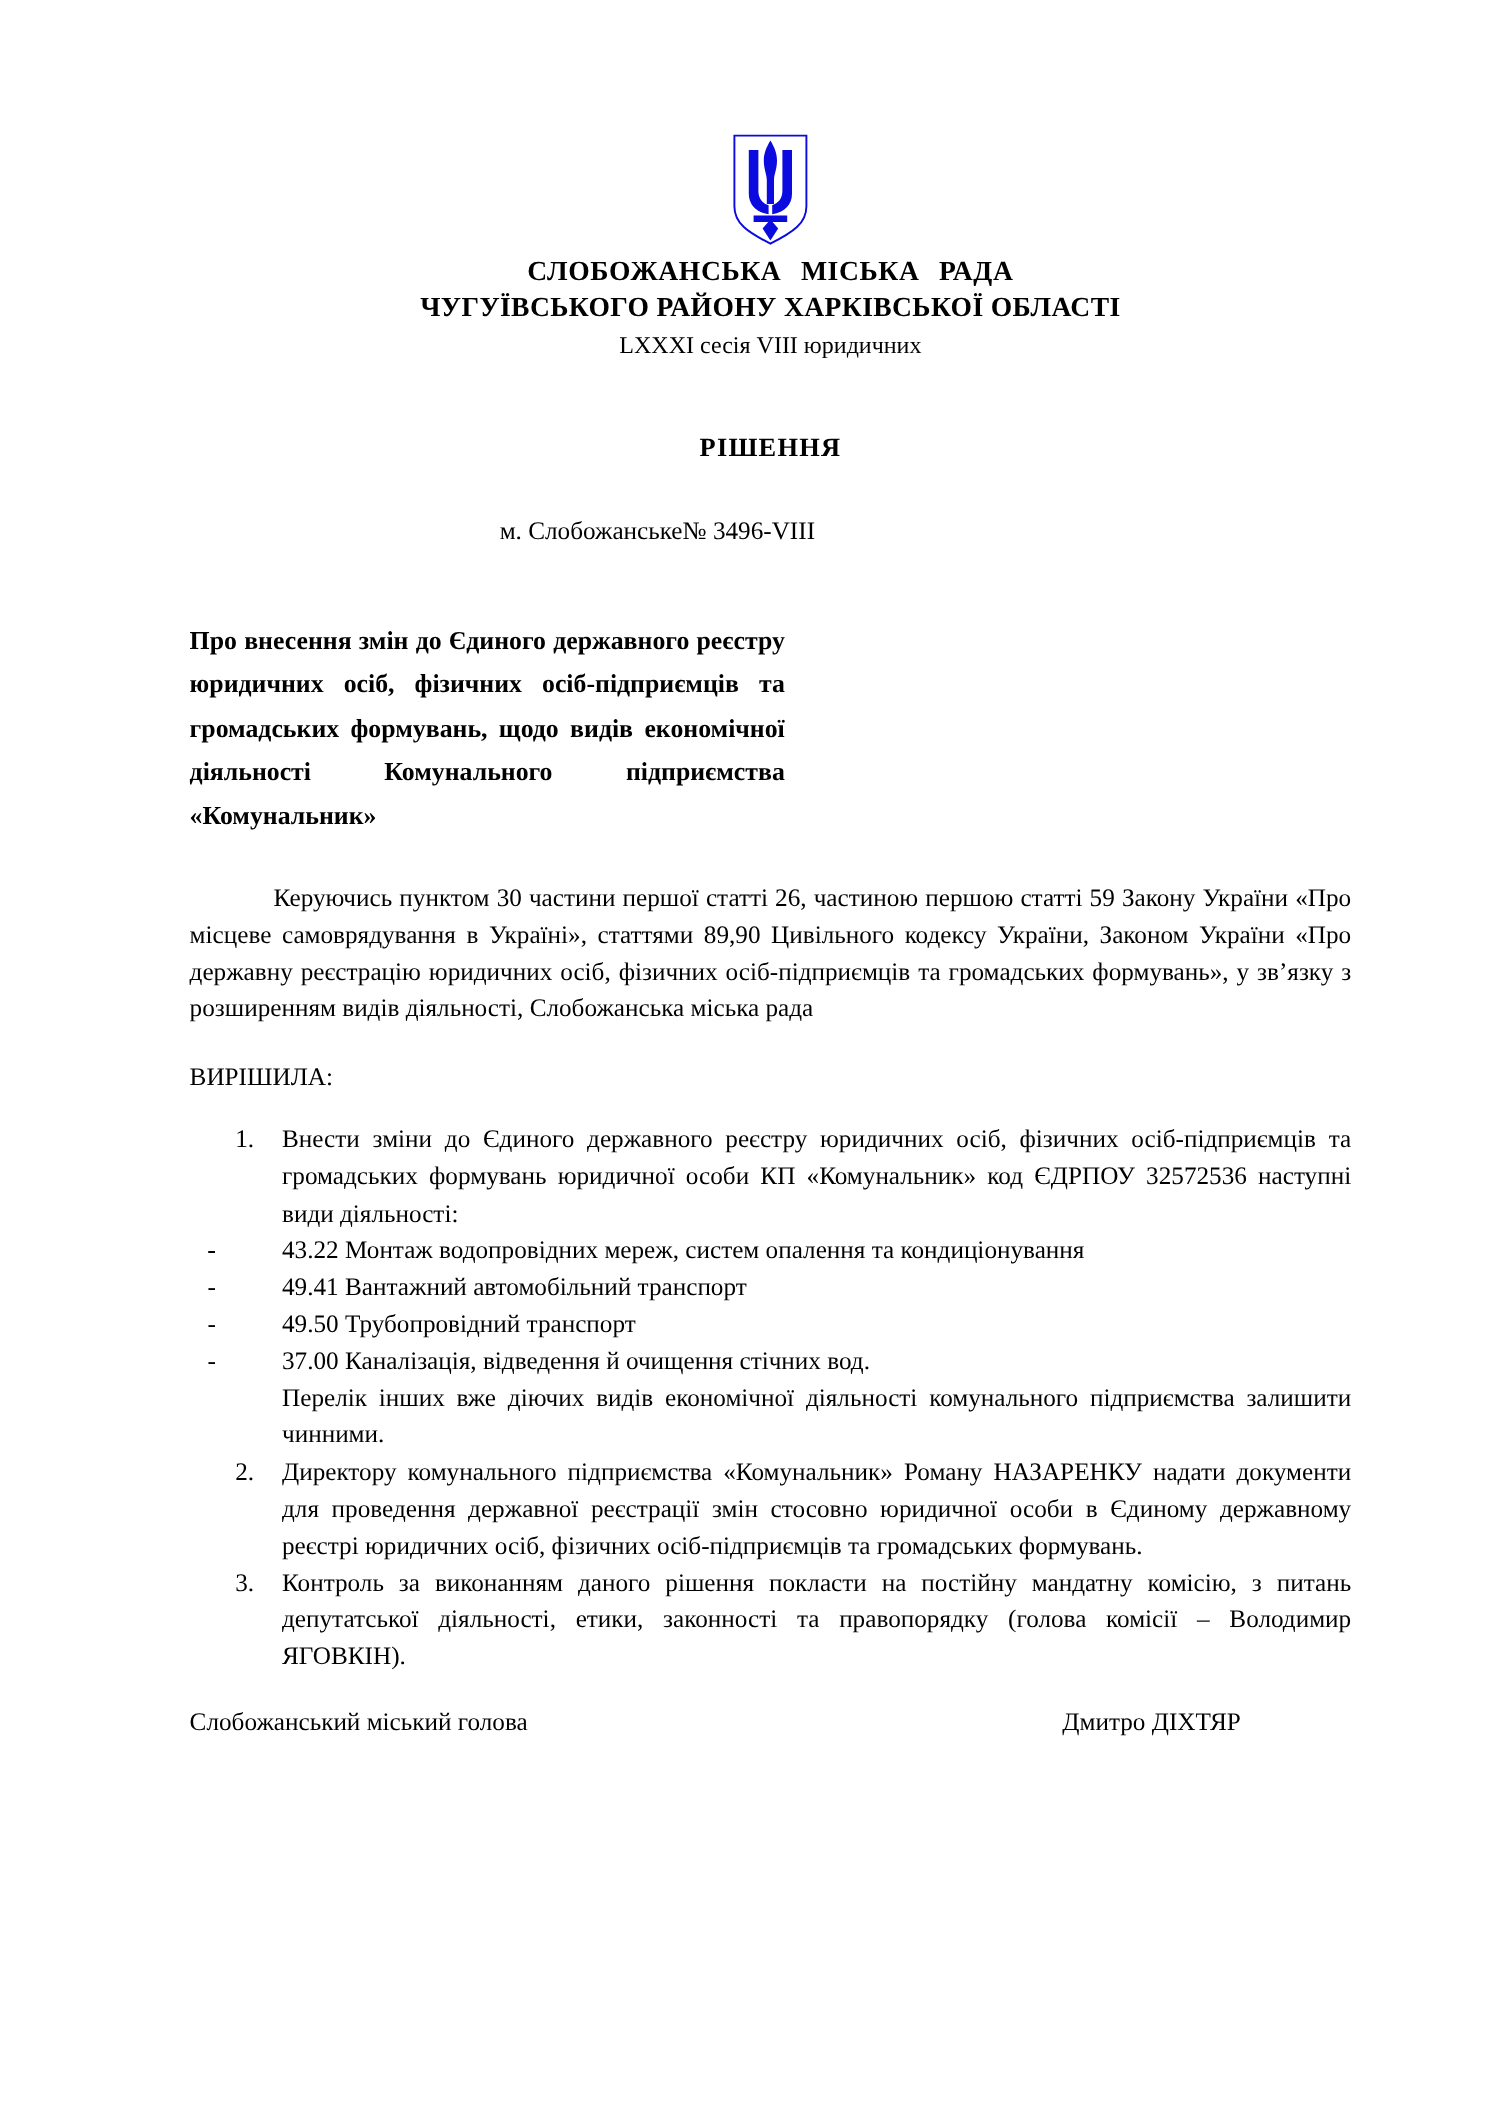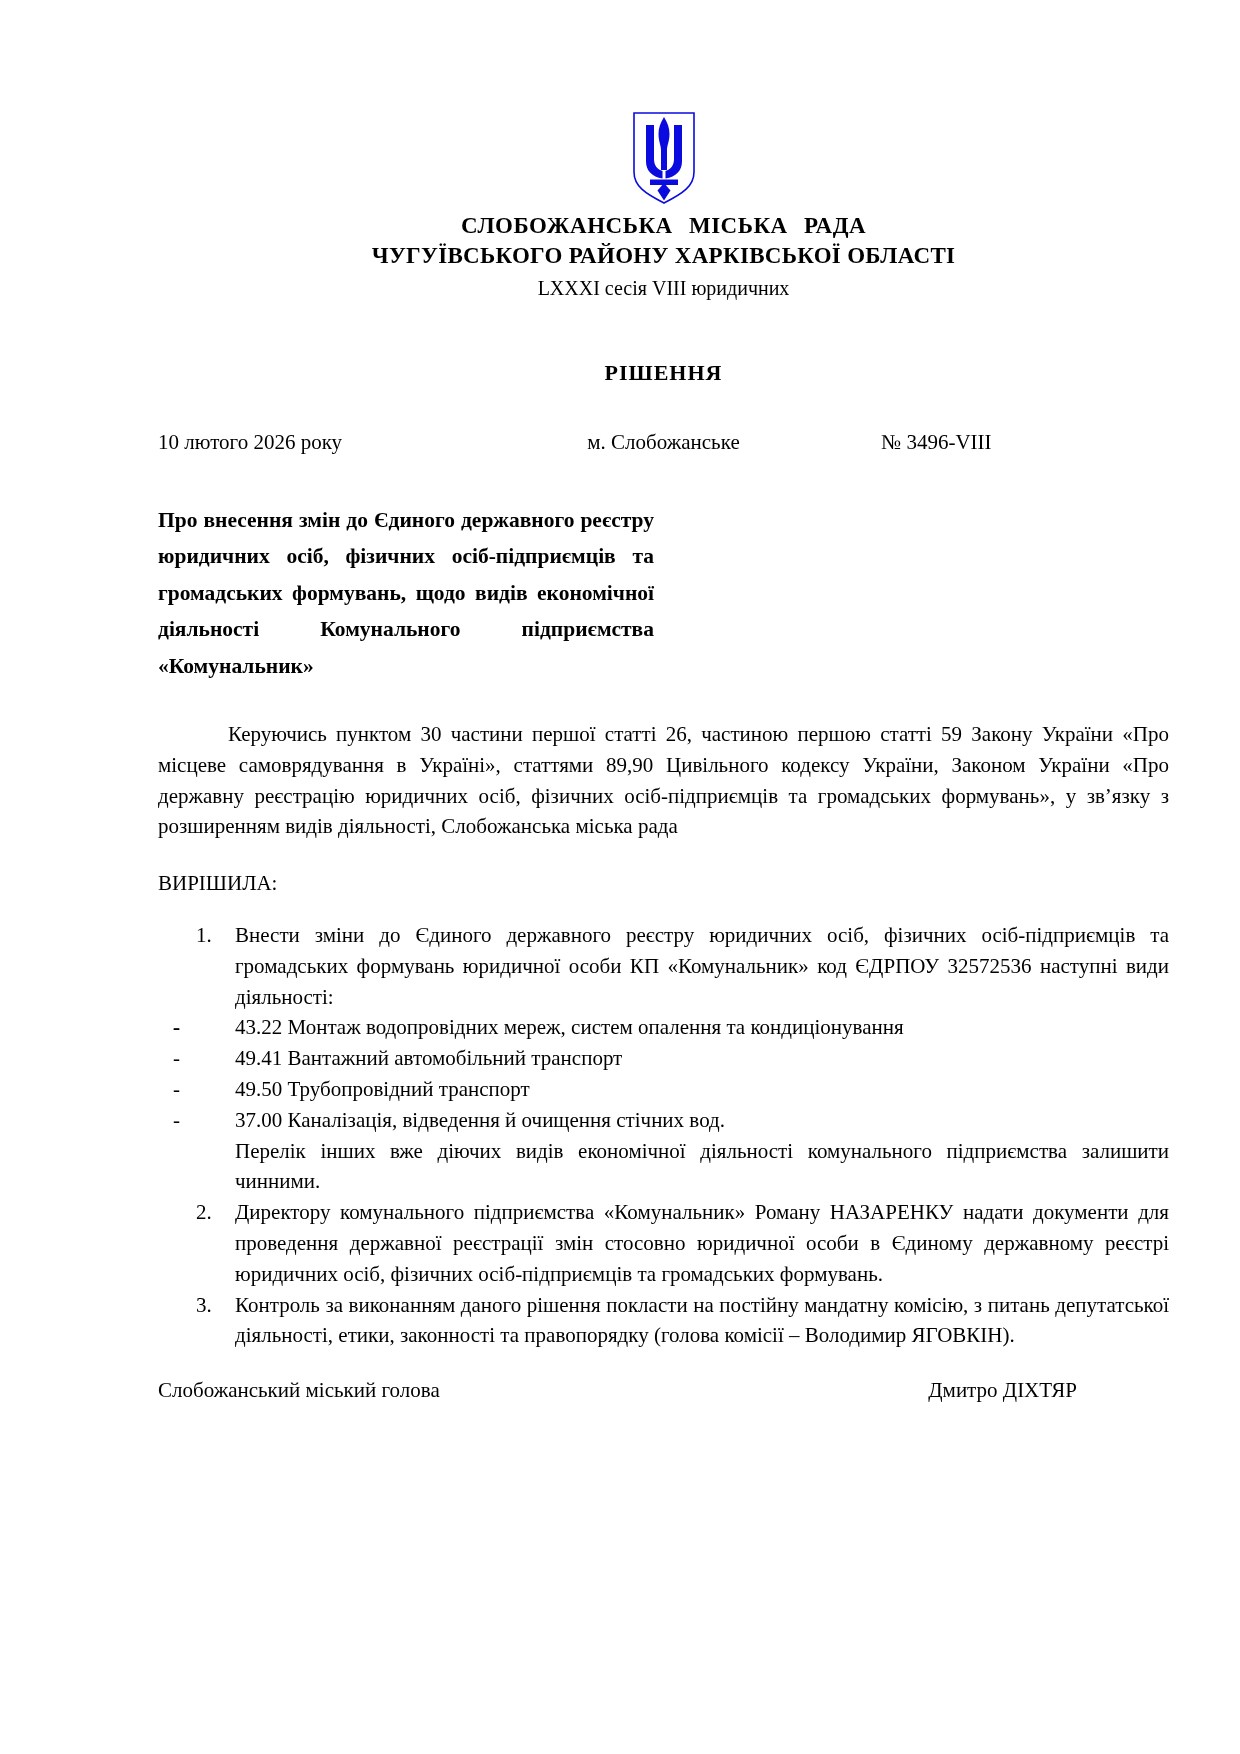--- a/index.html
+++ b/index.html
@@ -3,21 +3,21 @@
 <meta charset="utf-8">
 <style>
   :root { --emblem-color: #0b0be0; --ink: #000000; --paper: #ffffff; }
   * { margin: 0; padding: 0; box-sizing: border-box; }
   html, body { background: #ffffff; }
   body { font-family: "Liberation Serif", "DejaVu Serif", serif; color: var(--ink); }
   .page {
     position: relative;
     width: 1240px; height: 1754px;
     background: var(--paper);
-    padding: 110px 71px 0 158px;
+    padding: 110px 114px 0 158px;
     overflow: hidden;
     font-size: 21px;
     line-height: 30.8px;
   }
   .header { text-align: center; }
   .emblem-wrap { display: flex; justify-content: center; margin-bottom: 6px; }
   .org1 {
     font-weight: bold; font-size: 23px; line-height: 28px;
     word-spacing: 10px; letter-spacing: 0.5px;
   }
@@ -30,21 +30,21 @@
     text-align: center; font-weight: bold; font-size: 22px;
     letter-spacing: 1px; margin-top: 58px;
   }
   .meta-row {
     display: grid; grid-template-columns: 1fr auto 1fr;
     align-items: baseline; margin-top: 38px;
   }
   .meta-row .place { text-align: right; }
   .meta-row .number { text-align: center; padding-right: 36px; }
   .subject {
-    margin-top: 44px; width: 496px;
+    margin-top: 58px; width: 496px;
     font-weight: bold; font-size: 21.5px; line-height: 36.5px;
     text-align: justify;
   }
   .preamble {
     margin-top: 35px; text-indent: 70px;
     text-align: justify;
   }
   .resolved { margin-top: 26px; }
   .list { margin-top: 21px; }
   .num-item { position: relative; padding-left: 77px; text-align: justify; }
@@ -75,21 +75,20 @@
       </svg>
     </div>
     <div class="org1">СЛОБОЖАНСЬКА МІСЬКА РАДА</div>
     <div class="org2">ЧУГУЇВСЬКОГО РАЙОНУ ХАРКІВСЬКОЇ ОБЛАСТІ</div>
     <div class="session">LXXXI сесія VIII юридичних</div>
   </div>
 
   <div class="doc-title">РІШЕННЯ</div>
 
   <div class="meta-row">
-    <span class="date">10 лютого 2026 року</span>
     <span class="place">м. Слобожанське</span>
     <span class="number">№ 3496-VIII</span>
   </div>
 
   <div class="subject">Про внесення змін до Єдиного державного реєстру юридичних осіб, фізичних осіб-підприємців та громадських формувань, щодо видів економічної діяльності Комунального підприємства «Комунальник»</div>
 
   <p class="preamble">Керуючись пунктом 30 частини першої статті 26, частиною першою статті 59 Закону України «Про місцеве самоврядування в Україні», статтями 89,90 Цивільного кодексу України, Законом України «Про державну реєстрацію юридичних осіб, фізичних осіб-підприємців та громадських формувань», у зв’язку з розширенням видів діяльності, Слобожанська міська рада</p>
 
   <div class="resolved">ВИРІШИЛА:</div>
 

